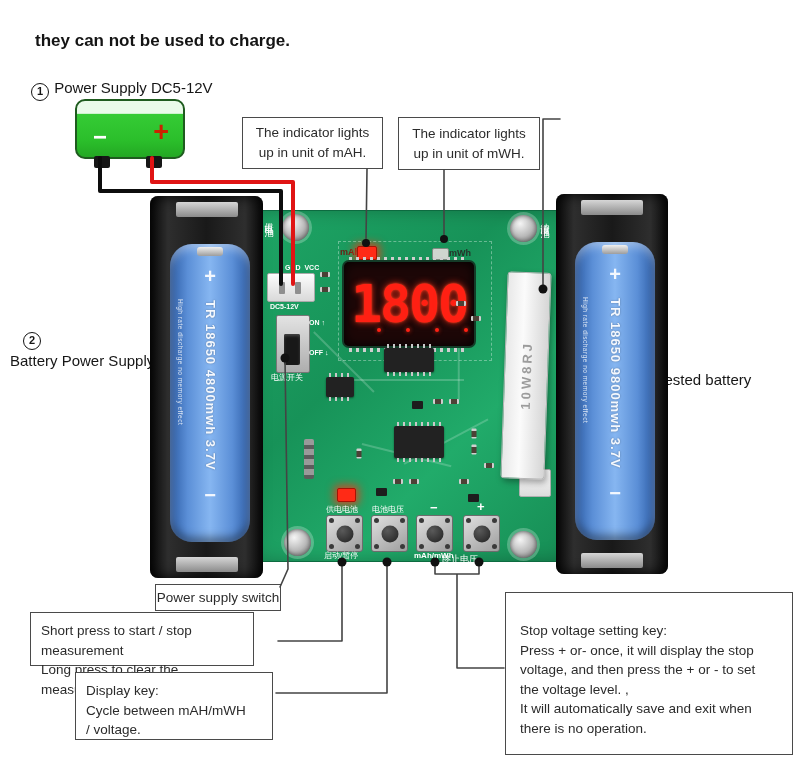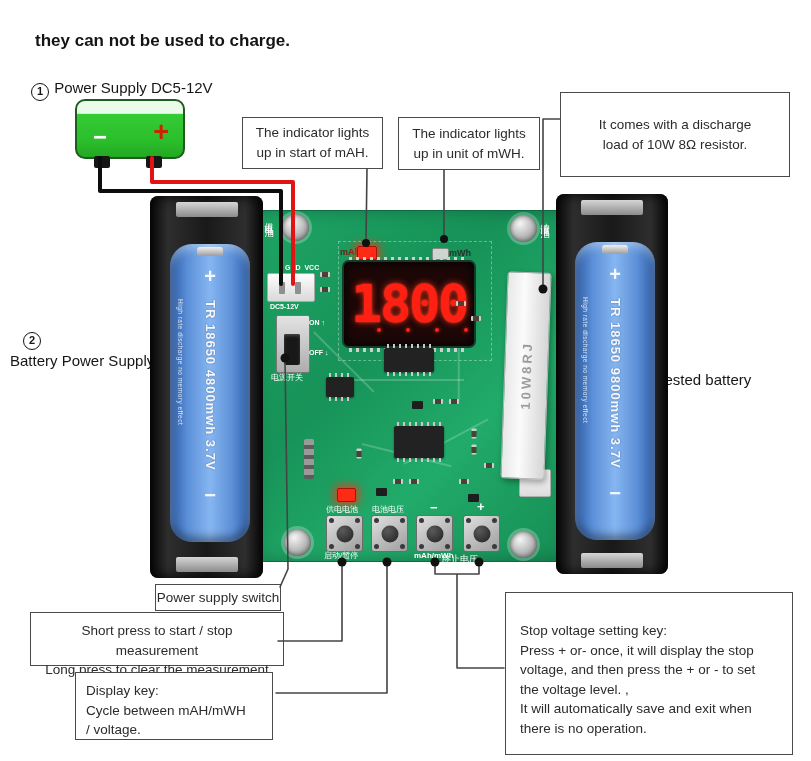--- a/index.html
+++ b/index.html
@@ -258,34 +258,30 @@
     <div class="batt-side">High rate discharge no memory effect</div>
     <div class="batt-label">
       <span class="sign">+</span>
       <span class="name">TR 18650 9800mwh 3.7V</span>
       <span class="sign">−</span>
     </div>
   </div>
 
   <div class="callout centered" style="left:242px;top:117px;width:141px;height:52px;">
     <div>The indicator lights</div>
-    <div>up in start of mAH.</div>
+    <div>up in unit of mAH.</div>
   </div>
   <div class="callout centered" style="left:398px;top:117px;width:142px;height:53px;">
     <div>The indicator lights</div>
     <div>up in unit of mWH.</div>
   </div>
-  <div class="callout centered" style="left:560px;top:92px;width:230px;height:85px;">
-    <div>It comes with a discharge</div>
-    <div>load of 10W 8Ω resistor.</div>
-  </div>
   <div class="callout centered" style="left:155px;top:584px;width:126px;height:27px;">
     <div>Power supply switch</div>
   </div>
-  <div class="callout" style="left:30px;top:612px;width:254px;height:54px;padding:8px 10px;text-align:center;">
+  <div class="callout" style="left:30px;top:612px;width:224px;height:54px;padding:8px 10px;">
     <div>Short press to start / stop measurement</div>
     <div>Long press to clear the measurement data</div>
   </div>
   <div class="callout" style="left:505px;top:592px;width:288px;height:163px;padding:28px 12px 10px 14px;">
     <div>Stop voltage setting key:</div>
     <div>Press + or- once, it will display the stop</div>
     <div>voltage, and then press the + or - to set</div>
     <div>the voltage level. ,</div>
     <div>It will automatically save and exit when</div>
     <div>there is no operation.</div>

